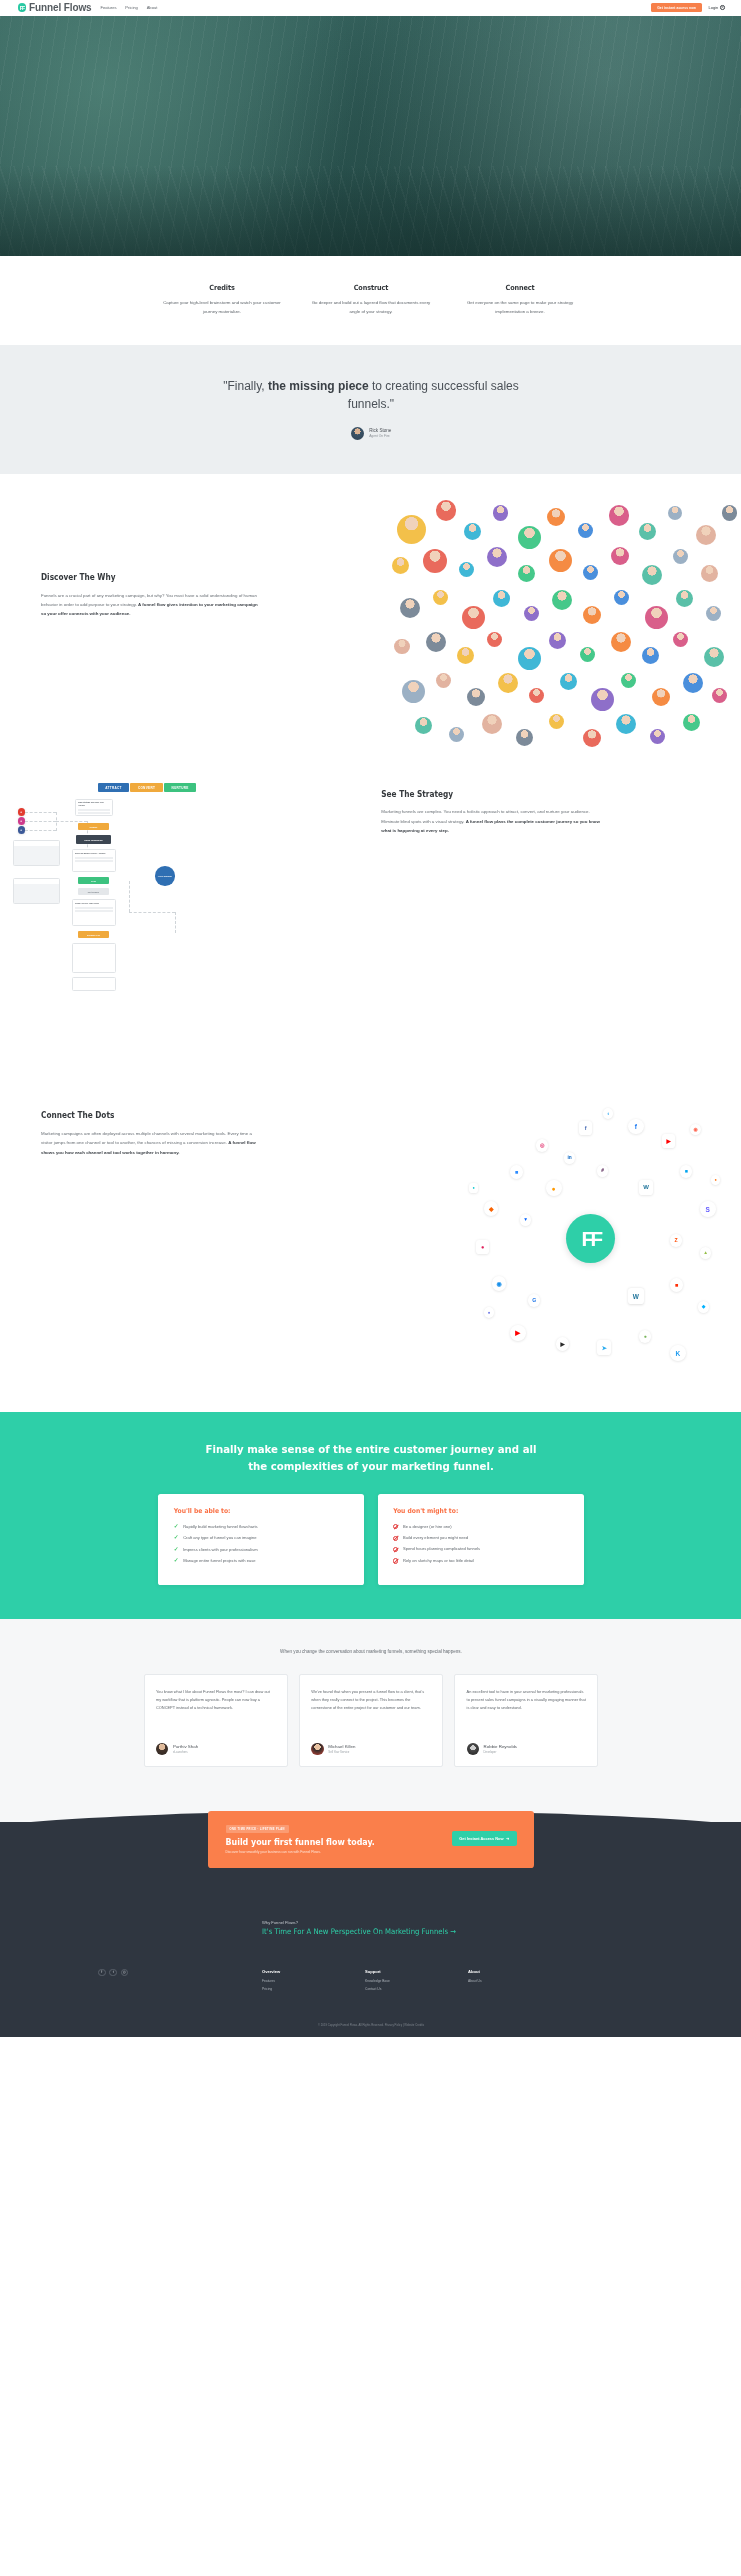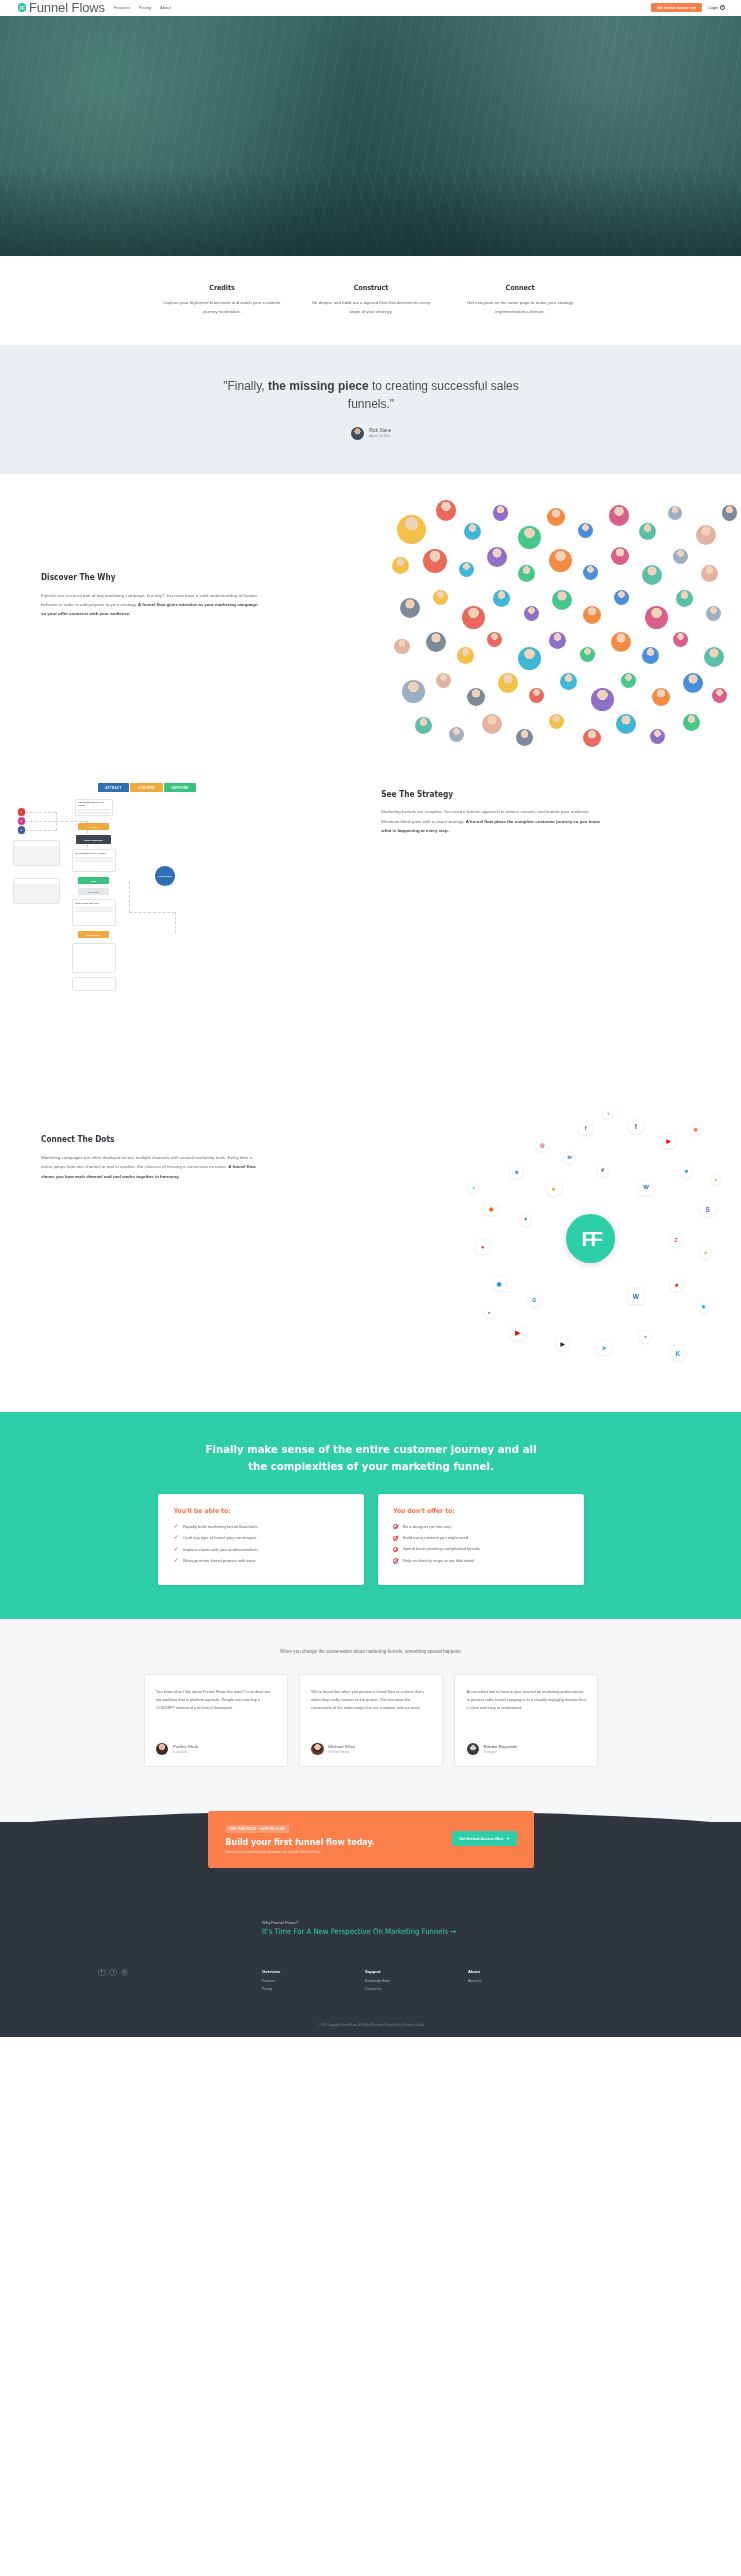--- a/index.html
+++ b/index.html
@@ -17,21 +17,21 @@
     height:15.5px; background:#fff; display:flex; align-items:center;
     padding:0 17.5px; position:relative; z-index:40;
   }
   .logo { display:flex; align-items:center; gap:2.6px; }
   .logo-mark {
     width:8.8px; height:8.8px; border-radius:50%;
     background:linear-gradient(135deg,#2ecfa8,#20bf9a);
     display:flex; align-items:center; justify-content:center;
     color:#fff; font-size:5.2px; font-weight:bold; letter-spacing:-1px;
   }
-  .logo-text { font-size:13px; color:#555b60; font-weight:400; letter-spacing:-0.1px; }
+  .logo-text { font-size:10px; color:#555b60; font-weight:700; letter-spacing:-0.1px; }
   .nav { display:flex; align-items:center; gap:8.8px; margin-left:8.8px; }
   .nav a { font-size:4.1px; color:#5f656b; text-decoration:none; }
   .header-right { margin-left:auto; display:flex; align-items:center; gap:6.7px; }
   .btn-cta-sm {
     background:#f7804a; color:#fff; font-size:3.3px; font-weight:600;
     padding:2.6px 5.7px; border-radius:1.5px; border:none; letter-spacing:0.1px;
     white-space:nowrap;
   }
   .login-link { font-size:4.1px; color:#3b4045; display:flex; align-items:center; gap:1.5px; text-decoration:none;}
   .login-circle{
@@ -394,21 +394,21 @@
     <div style="width:371px;padding-left:10.3px;">
       <div class="feat-copy" style="margin-top:5.2px;">
         <h2>See The Strategy</h2>
         <p><span>Marketing funnels are complex. You need a holistic approach to attract, convert, and nurture your audience. Eliminate blind spots with a visual strategy. </span><b>A funnel flow plans the complete customer journey so you know what is happening at every step.</b></p>
       </div>
     </div>
   </section>
 
   <section class="feature-row" style="padding:10.3px 0 31px;">
     <div style="width:381px;padding-left:41px;">
-      <div class="feat-copy" style="margin-top:31px;">
+      <div class="feat-copy" style="margin-top:7px;">
         <h2>Connect The Dots</h2>
         <p><span>Marketing campaigns are often deployed across multiple channels with several marketing tools. Every time a visitor jumps from one channel or tool to another, the chances of missing a conversion increase. </span><b>A funnel flow shows you how each channel and tool works together in harmony.</b></p>
       </div>
     </div>
     <div class="tools" id="tools">
         <div class="tool sq" style="left:198px;top:18px;width:13.4px;height:13.4px;background:#fff;color:#4267B2;font-size:5.6px;">f</div>
         <div class="tool" style="left:222px;top:5.2px;width:10.3px;height:10.3px;background:#fff;color:#1DA1F2;font-size:4.3px;">t</div>
         <div class="tool" style="left:247px;top:15.5px;width:15.5px;height:15.5px;background:#fff;color:#1877F2;font-size:6.5px;">f</div>
         <div class="tool" style="left:155px;top:36px;width:12.4px;height:12.4px;background:#fff;color:#E1306C;font-size:5.2px;">◎</div>
         <div class="tool" style="left:183px;top:49px;width:11.3px;height:11.3px;background:#fff;color:#0A66C2;font-size:4.8px;">in</div>
@@ -463,21 +463,21 @@
               <span class="tick">✓</span>
               <span>Impress clients with your professionalism</span>
             </li>
           <li>
               <span class="tick">✓</span>
               <span>Manage entire funnel projects with ease</span>
             </li>
         </ul>
       </div>
       <div class="wcard">
-        <h4>You don't offer to:</h4>
+        <h4>You don't might to:</h4>
         <ul>
           <li>
               <span class="noicon"></span>
               <span>Be a designer (or hire one)</span>
             </li>
           <li>
               <span class="noicon"></span>
               <span>Build every element you might need</span>
             </li>
           <li>

